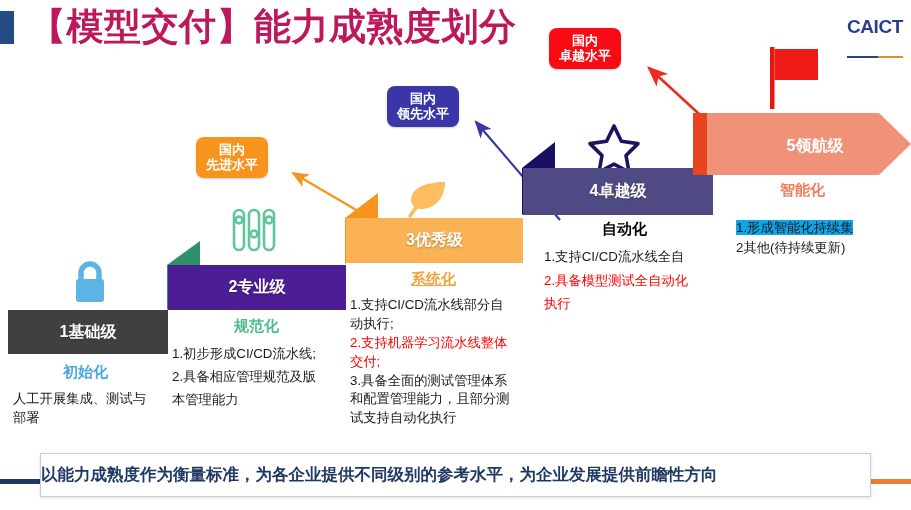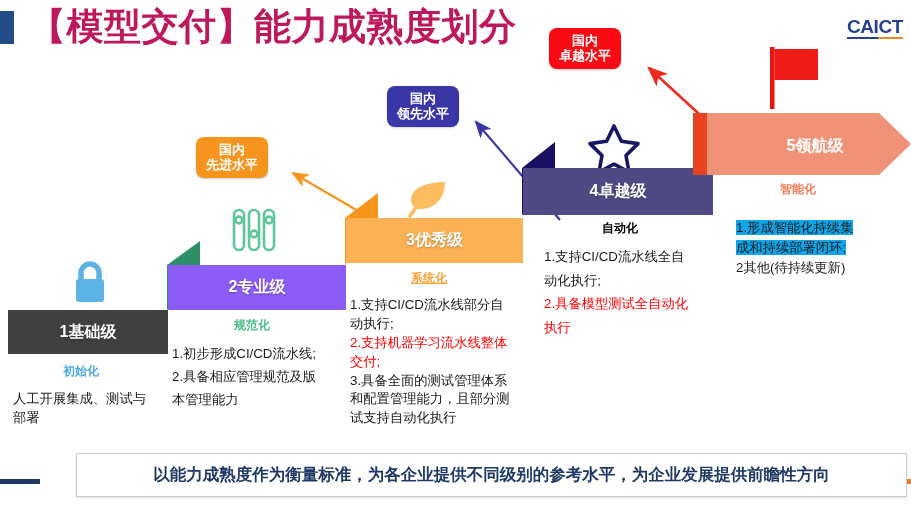--- a/index.html
+++ b/index.html
@@ -20,21 +20,21 @@
     position:absolute;left:29px;top:2px;
     font-size:37px;font-weight:bold;color:#be185d;letter-spacing:.5px;
     white-space:nowrap;
   }
   .logo{
     position:absolute;right:8px;top:16px;
     display:flex;align-items:baseline;gap:5px;white-space:nowrap;
   }
   .logo-caict{
     font-size:19px;font-weight:bold;color:#27418c;letter-spacing:-.4px;
-    position:relative;padding-bottom:1px;
+    position:relative;padding-bottom:20px;
   }
   .logo-caict::after{
     content:"";position:absolute;left:0;right:0;bottom:0;height:2.5px;
     background:linear-gradient(to right,#27418c 0 56%,#e8892a 56% 100%);
   }
   .logo-cn{font-size:19px;font-weight:bold;color:#27418c;}
 
   
   .flag{position:absolute;left:768px;top:47px;width:54px;height:62px;}
 
@@ -45,21 +45,21 @@
     display:flex;align-items:center;justify-content:center;text-align:right;
   }
   .step .lbl{
     font-size:16px;font-weight:bold;color:#ffffff;
     text-shadow:0 1px 2px rgba(0,0,0,.28);
     white-space:nowrap;
   }
   .side{position:absolute;}
 
   .subtitle{
-    position:absolute;font-size:12px;font-weight:bold;white-space:nowrap;
+    position:absolute;font-size:15px;font-weight:bold;white-space:nowrap;
   }
   .desc{
     position:absolute;font-size:13.3px;color:#1a1a1a;line-height:1.42;
   }
   .desc .hl-red{color:#ff0000;}
   .desc .hl-blue{background:#0ea5e9;}
 
   
   .icon{position:absolute;}
 
@@ -76,23 +76,22 @@
   .band-left{
     position:absolute;left:0;top:479px;width:40px;height:5px;background:#1f3864;
   }
   .band-right{
     position:absolute;right:0;top:479px;width:40px;height:5px;background:#ed7d31;
   }
   .banner{
     position:absolute;left:40px;top:453px;width:831px;height:44px;
     background:#ffffff;border:1px solid #c9ccd1;
     box-shadow:0 1px 3px rgba(0,0,0,.13);
-    display:flex;align-items:center;justify-content:center;
+    display:flex;align-items:center;justify-content:flex-start;
     box-sizing:border-box;
-    margin-left:36px;
   }
   .banner-text{
     font-size:16.5px;font-weight:bold;color:#1f3864;white-space:nowrap;
   }
 </style>
 </head>
 <body>
 
 <div id="stage">
 
@@ -147,21 +146,21 @@
       <rect x="36" y="4" width="10" height="40" rx="5"></rect>
       <circle cx="11" cy="14" r="3.4" fill="#fff"></circle>
       <circle cx="26" cy="28" r="3.4" fill="#fff"></circle>
       <circle cx="41" cy="14" r="3.4" fill="#fff"></circle>
     </g>
   </svg>
   <div class="step" style="left:168px;top:265px;width:178px;height:45px;">
     <svg class="side" style="left:-1px;top:-24px;width:34px;height:70px;" viewBox="0 0 34 70">
       <path d="M0 24 L33 0 L33 45 L0 69 Z" fill="#2f8f69"></path>
     </svg>
-    <div class="top-face" style="background:#8b5cf6;">
+    <div class="top-face" style="background:#4c1d95;">
       <span class="lbl">2专业级</span>
     </div>
   </div>
   <div class="subtitle" style="left:234px;top:317px;color:#4bbd8a;">规范化</div>
   <div class="desc" style="left:172px;top:343px;width:182px;line-height:1.72;">
     <div>1.初步形成CI/CD流水线;</div>
     <div>2.具备相应管理规范及版</div>
     <div>本管理能力</div>
   </div>
 
@@ -195,34 +194,32 @@
     <svg class="side" style="left:-1px;top:-26px;width:34px;height:74px;" viewBox="0 0 34 74">
       <path d="M0 26 L33 0 L33 47 L0 73 Z" fill="#191064"></path>
     </svg>
     <div class="top-face" style="background:#4f4a84;">
       <span class="lbl">4卓越级</span>
     </div>
   </div>
   <div class="subtitle" style="left:602px;top:220px;color:#000000;">自动化</div>
   <div class="desc" style="left:544px;top:245px;width:180px;line-height:1.78;">
     <div>1.支持CI/CD流水线全自</div>
-    <div>动化执行;</div>
     <div class="hl-red">2.具备模型测试全自动化</div>
     <div class="hl-red">执行</div>
   </div>
 
   <svg style="position:absolute;left:693px;top:113px;width:218px;height:62px;" viewBox="0 0 218 62">
     <path d="M0 0 L20 0 L20 62 L0 62 Z" fill="#e8441f"></path>
     <path d="M14 0 L186 0 L218 31 L186 62 L14 62 Z" fill="#ef9277"></path>
     <text x="122" y="38" text-anchor="middle" font-family="Liberation Sans, sans-serif" font-size="16" font-weight="bold" fill="#ffffff">5领航级</text>
   </svg>
   <div class="subtitle" style="left:780px;top:181px;color:#ef7f5c;">智能化</div>
   <div class="desc" style="left:736px;top:218px;width:160px;line-height:1.52;">
     <div><span class="hl-blue">1.形成智能化持续集</span></div>
-    <div><span class="hl-blue">成和持续部署闭环;</span></div>
     <div>2其他(待持续更新)</div>
   </div>
 
   <div class="callout" style="left:196px;top:137px;background:#f7941e;">
     <span>国内</span>
     <span>先进水平</span>
   </div>
 
   <div class="callout" style="left:387px;top:86px;background:#3b36a8;">
     <span>国内</span>

